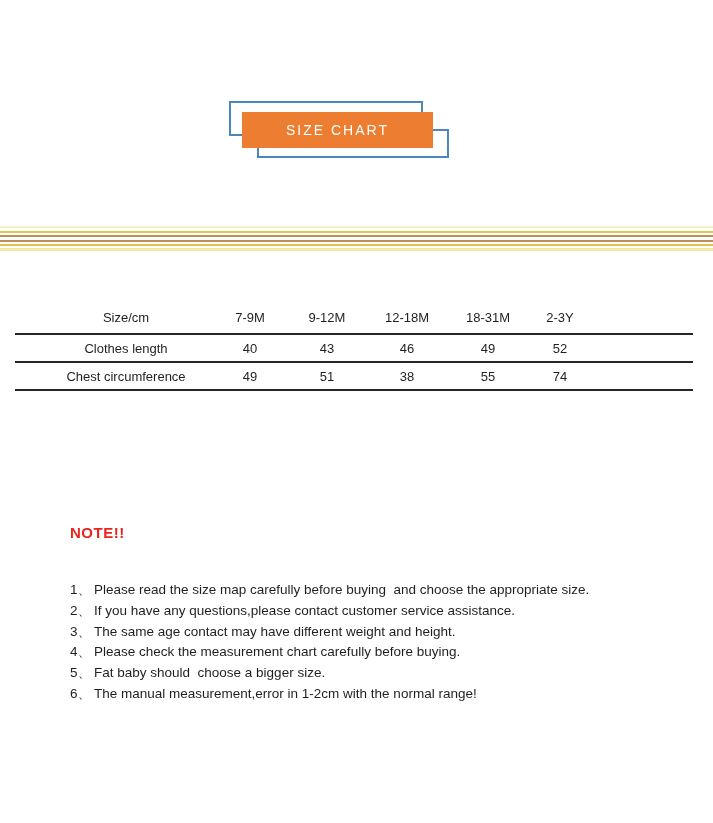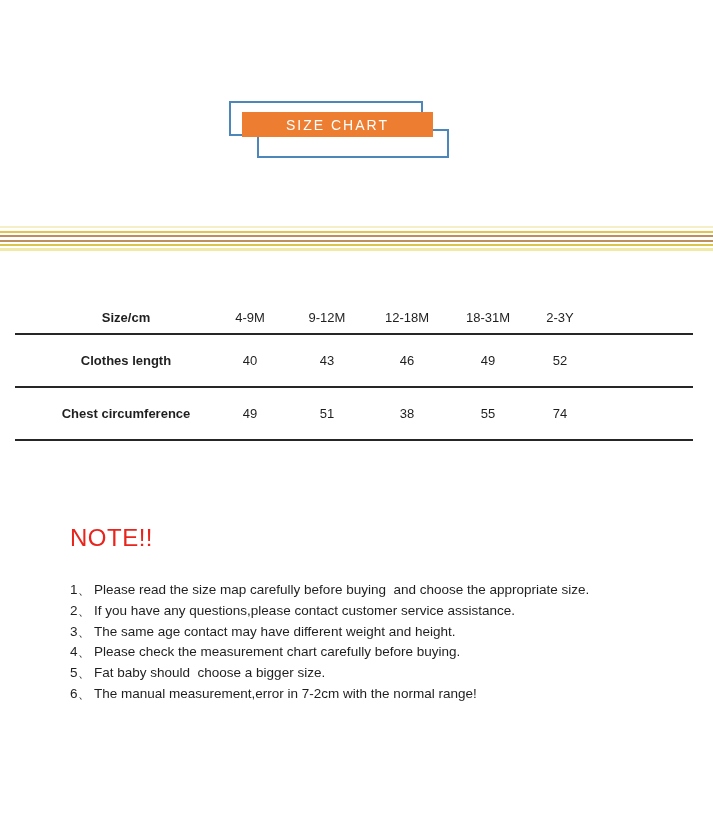--- a/index.html
+++ b/index.html
@@ -16,21 +16,21 @@
   .banner-outline {
     position: absolute;
     border: 2px solid #4D87BA;
     background: transparent;
     z-index: 1;
   }
   .outline-tl { left: 229px; top: 101px; width: 190px; height: 31px; }
   .outline-br { left: 257px; top: 129px; width: 188px; height: 25px; }
   .banner-fill {
     position: absolute;
-    left: 242px; top: 112px; width: 191px; height: 25px;
+    left: 242px; top: 112px; width: 191px; height: 36px;
     background: #ED7D31;
     z-index: 2;
     display: flex; align-items: center; justify-content: center;
   }
   .banner-fill .banner-text {
     color: #ffffff;
     font-size: 14px;
     letter-spacing: 2px;
   }
 
@@ -51,29 +51,29 @@
     border-collapse: collapse;
     font-size: 13px;
     color: #1f1f1f;
   }
   .size-table td {
     text-align: center;
     padding: 0;
     border-bottom: 2px solid #262626;
   }
   .size-table tr.head-row { height: 32px; }
-  .size-table tr.data-row { height: 53px; }
-  .size-table td.first-col { padding-left: 26px; font-weight: bold; }
+  .size-table tr.data-row { height: 28px; }
+  .size-table td.first-col { padding-left: 26px; }
 
   
   .note-heading {
     position: absolute;
     left: 70px; top: 524px;
-    font-size: 24px;
-    font-weight: normal;
+    font-size: 15px;
+    font-weight: bold;
     letter-spacing: 0.5px;
     color: #E8241C;
   }
   .notes {
     position: absolute;
     left: 70px; top: 580px;
     width: 600px;
     font-size: 13.5px;
     line-height: 20.8px;
     color: #1f1f1f;
@@ -104,21 +104,21 @@
       <col style="width:78px">
       <col style="width:76px">
     <col style="width:84px">
       <col style="width:78px">
       <col style="width:66px">
     <col style="width:100px">
   </colgroup>
   <tbody>
     <tr class="head-row">
       <td class="first-col">Size/cm</td>
-      <td>4-9M</td>
+      <td>7-9M</td>
       <td>9-12M</td>
       <td>12-18M</td>
       <td>18-31M</td>
       <td>2-3Y</td>
       <td></td>
     </tr>
     <tr class="data-row">
       <td class="first-col">Clothes length</td>
       <td>40</td>
       <td>43</td>
@@ -157,15 +157,15 @@
   <div class="note-item">
     <span class="note-marker">4、</span>
     <span class="note-text">Please check the measurement chart carefully before buying.</span>
   </div>
   <div class="note-item">
     <span class="note-marker">5、</span>
     <span class="note-text">Fat baby should  choose a bigger size.</span>
   </div>
   <div class="note-item">
     <span class="note-marker">6、</span>
-    <span class="note-text">The manual measurement,error in 7-2cm with the normal range!</span>
+    <span class="note-text">The manual measurement,error in 1-2cm with the normal range!</span>
   </div>
 </div>
 
 </body></html>

